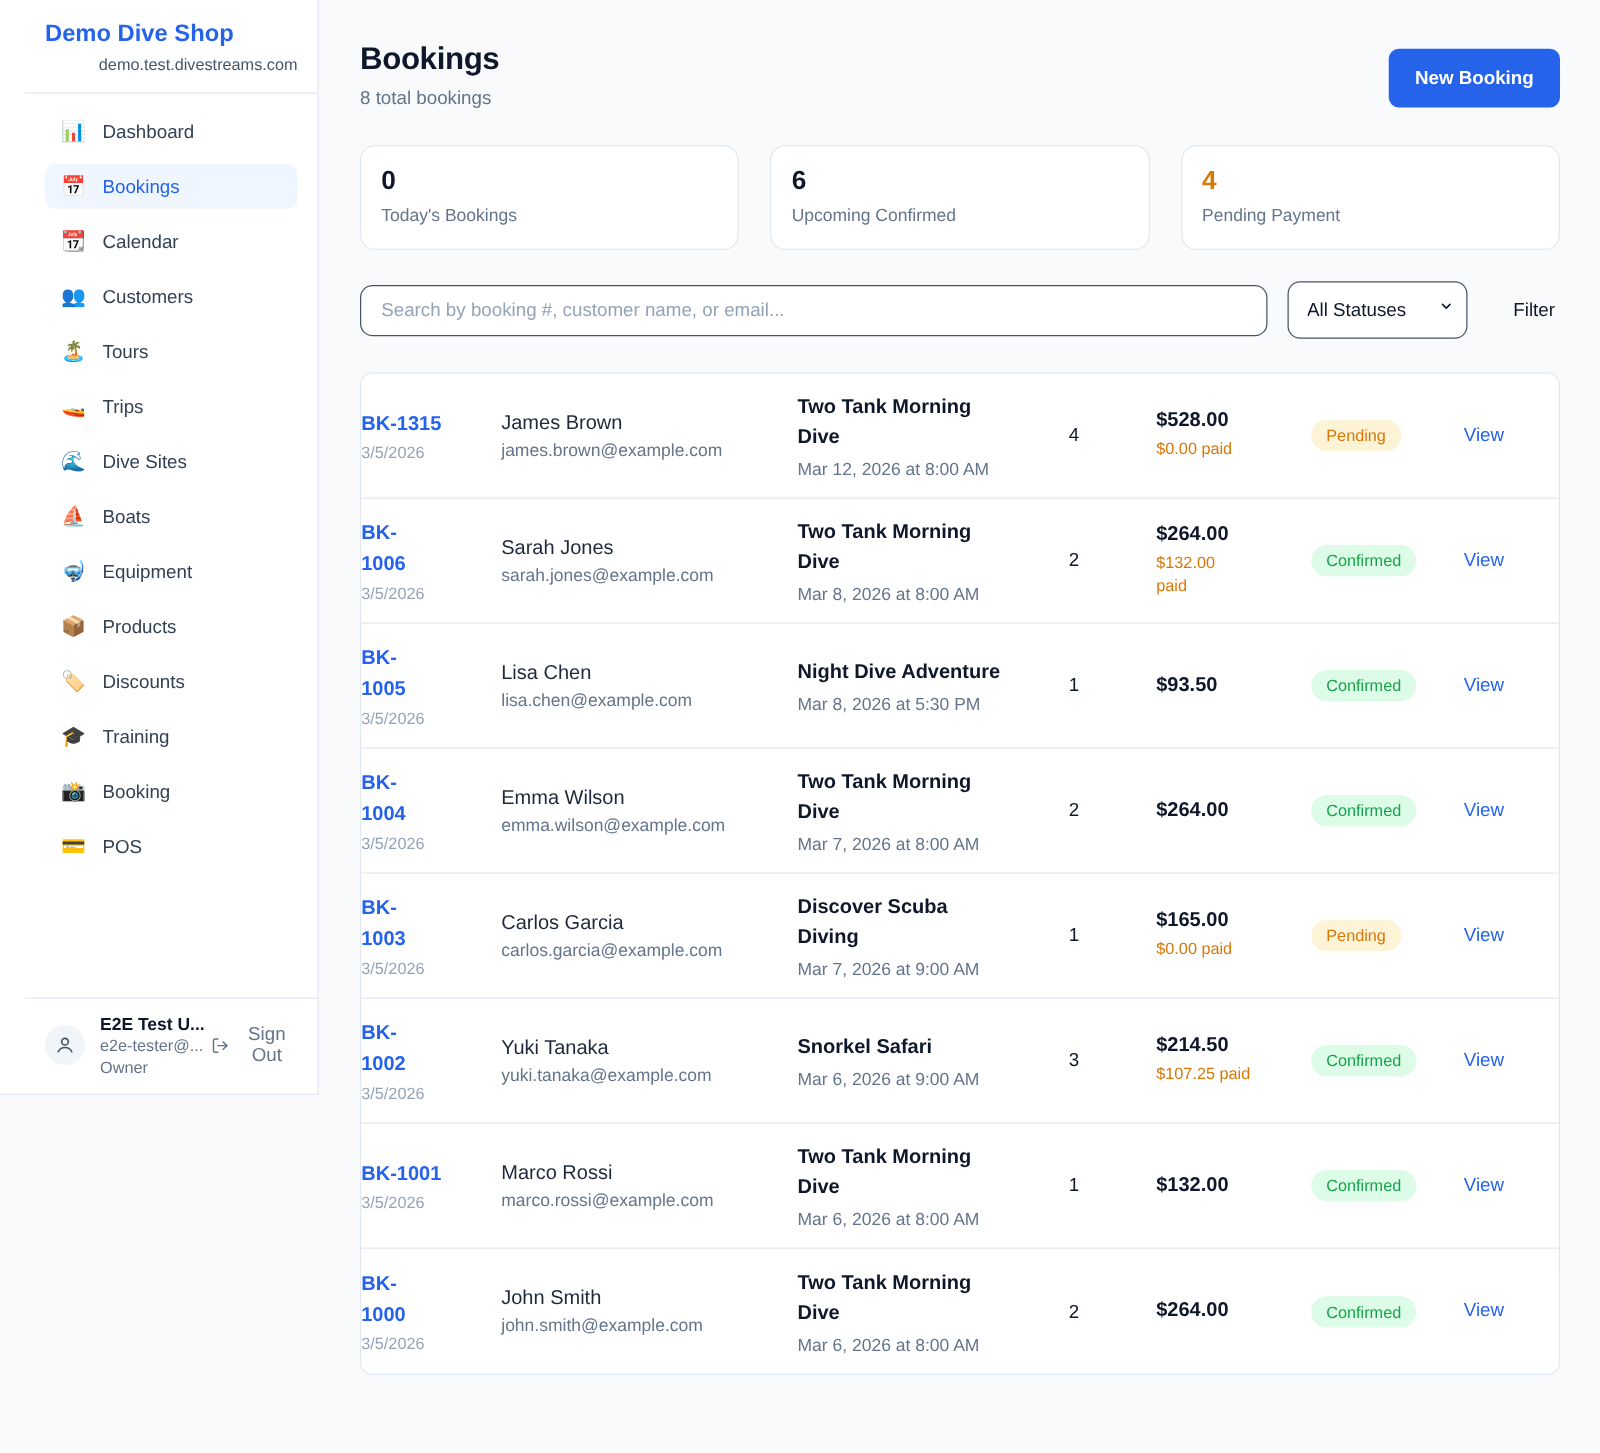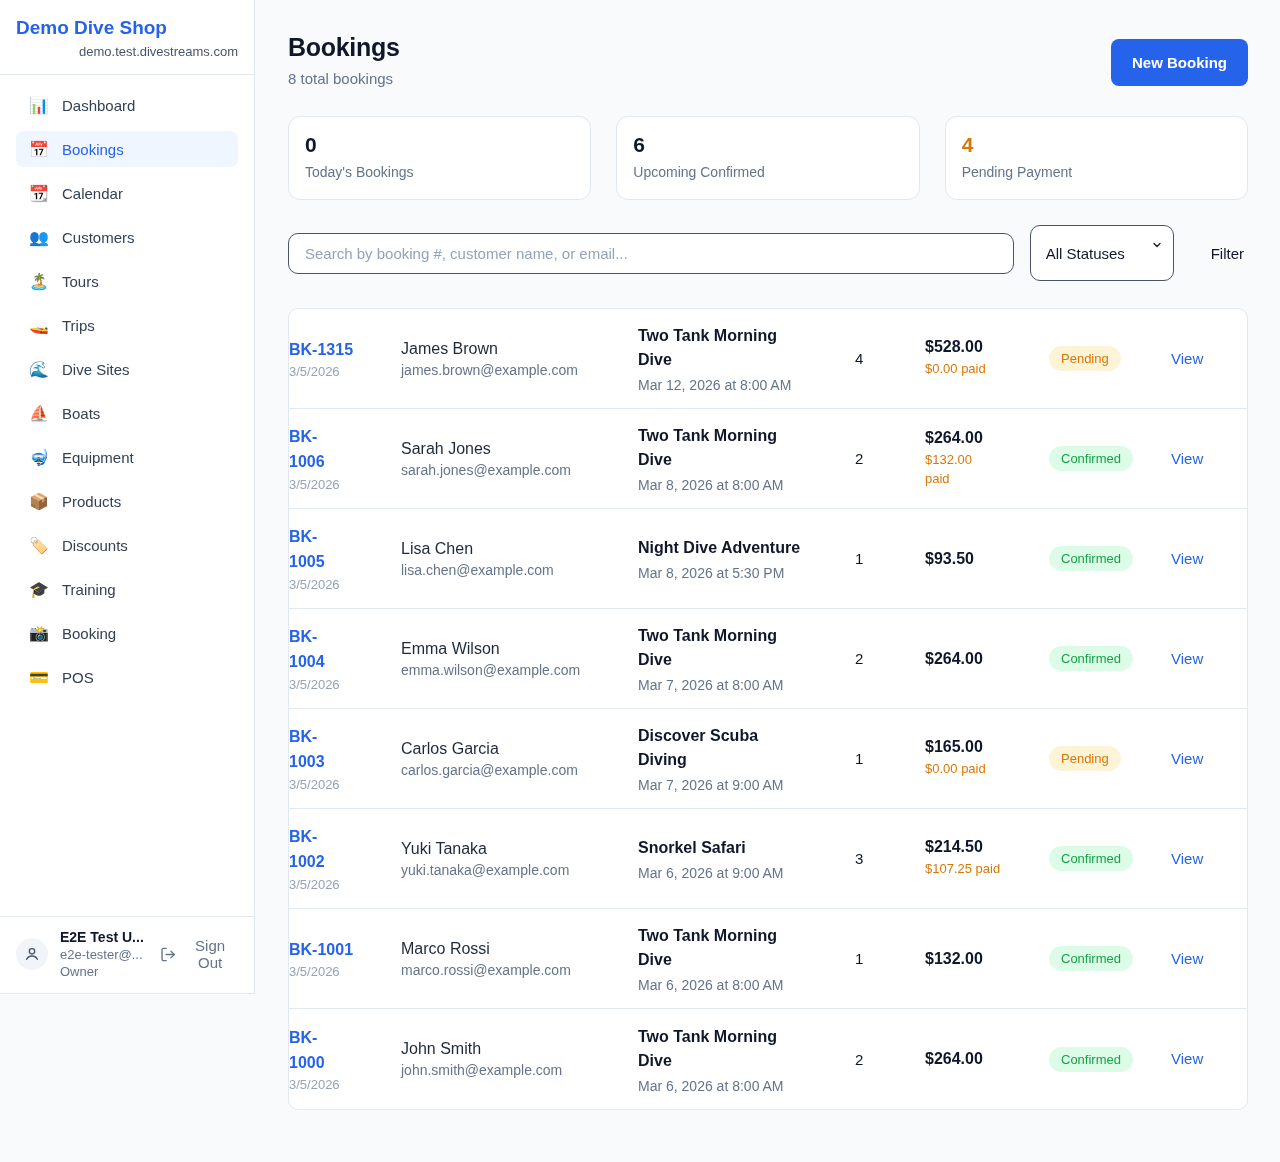--- a/index.html
+++ b/index.html
@@ -9,25 +9,25 @@
     background:#f8fafc;
     font-family:"Liberation Sans","DejaVu Sans",sans-serif;
     color:#0f172a;
     position:relative;
     overflow:hidden;
   }
 
   
   .sidebar {
     position:absolute; left:0; top:0;
-    width:255px; height:994px;
+    width:255px; height:876px;
     background:#ffffff;
     border-right:1px solid #e2e8f0;
     border-bottom:1px solid #e2e8f0;
-    display:flex; flex-direction:column;
+    display:flex; flex-direction:column;padding-left:20px;
   }
   .shop-block { padding:17px 16px 15px 16px; border-bottom:1px solid #e2e8f0; }
   .shop-name { color:#2563eb; font-size:19px; font-weight:700; }
   .shop-domain { color:#475569; font-size:13px; margin-top:5px;text-align:right; }
   .nav { padding:12px 16px 8px 16px; }
   .nav-item {
     display:flex; align-items:center; gap:13px;
     height:36px; padding:0 13px; margin-bottom:8px;
     border-radius:8px; cursor:pointer;
     font-size:15px; color:#334155;
@@ -77,21 +77,21 @@
   .filter-row { display:flex; align-items:center; margin-top:25px; }
   .search-input {
     flex:1; height:41px; border:1px solid #475569; border-radius:10px;
     background:#ffffff; padding:4px 16px; font-size:15px; color:#0f172a;
     font-family:inherit; outline:none;
   }
   .search-input::placeholder { color:#94a3b8; }
   .select-wrap { position:relative; margin-left:16px; }
   .status-select {
     -webkit-appearance:none; appearance:none;
-    width:144px; height:56px; border:1px solid #475569; border-radius:10px;
+    width:144px; height:46px; border:1px solid #475569; border-radius:10px;
     background:#ffffff; padding:0 30px 0 15px; font-size:15px; color:#0f172a;
     font-family:inherit; cursor:pointer; outline:none;
   }
   .select-chevron { position:absolute; right:11px; top:14px; pointer-events:none; }
   .filter-btn {
     margin-left:33px; background:none; border:none; cursor:pointer;
     font-size:15px; color:#0f172a; font-family:inherit; padding:0 4px;
   }
 
   

